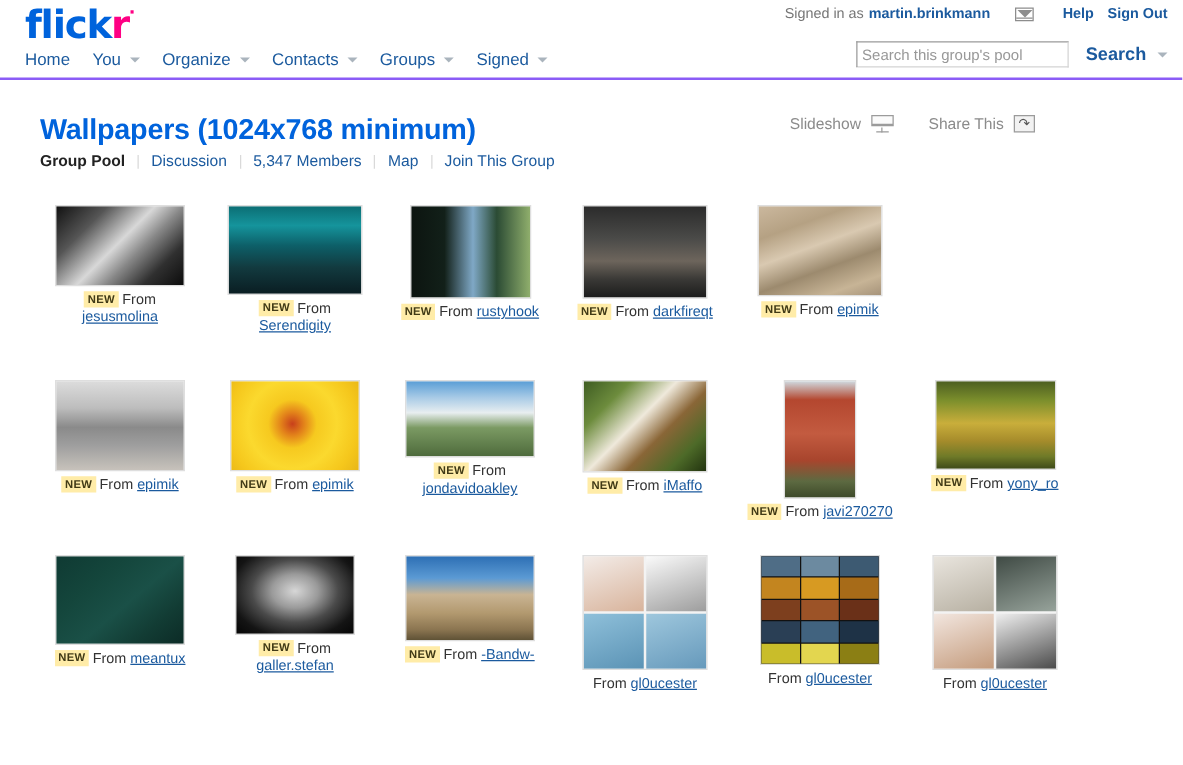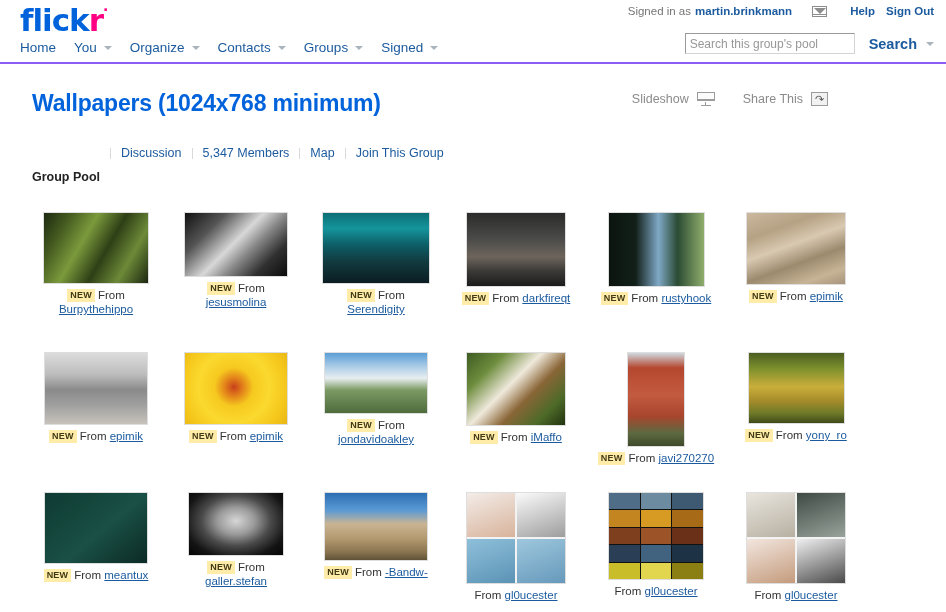--- a/index.html
+++ b/index.html
@@ -153,21 +153,21 @@
     display: flex;
     align-items: center;
     margin-top: 5px;
     font-size: 12.5px;
   }
   .grouptabs .tab {
     color: #1b5a9e;
     cursor: pointer;
     padding: 0 10px;
   }
-  .grouptabs .tab.first { padding-left: 0; margin-top: 48px; }
+  .grouptabs .tab.first { padding-left: 0; }
   .grouptabs .tab.active {
     color: #222;
     font-weight: bold;
     cursor: default;
   }
   .grouptabs .sep {
     width: 1px; height: 11px;
     background: #d9d9d9;
   }
 
@@ -361,38 +361,34 @@
     <span class="action">
       <span>Share This</span>
       <span class="shareicon">↷</span>
     </span>
   </div>
 </div>
 
 <div class="grid" id="photo-grid">
     <div class="row">
       <div class="cell">
-        <div class="thumb" style="width: 106px; height: 72px; background: linear-gradient(120deg, rgb(29, 42, 16) 0%, rgb(67, 89, 31) 18%, rgb(123, 154, 60) 38%, rgb(46, 63, 22) 58%, rgb(109, 138, 56) 78%, rgb(27, 39, 16) 100%);"></div>
-        <div class="caption"><span class="newbadge">NEW</span><span>From </span><span class="owner">Burpythehippo</span></div>
-      </div>
-      <div class="cell">
         <div class="thumb" style="width: 104px; height: 65px; background: linear-gradient(135deg, rgb(17, 17, 17) 0%, rgb(85, 85, 85) 25%, rgb(216, 216, 216) 48%, rgb(136, 136, 136) 62%, rgb(48, 48, 48) 80%, rgb(12, 12, 12) 100%);"></div>
         <div class="caption"><span class="newbadge">NEW</span><span>From </span><span class="owner">jesusmolina</span></div>
       </div>
       <div class="cell">
         <div class="thumb" style="width: 108px; height: 72px; background: linear-gradient(rgb(11, 110, 116) 0%, rgb(21, 148, 156) 22%, rgb(13, 95, 104) 45%, rgb(18, 58, 63) 70%, rgb(10, 29, 34) 100%);"></div>
         <div class="caption"><span class="newbadge">NEW</span><span>From </span><span class="owner">Serendigity</span></div>
       </div>
       <div class="cell">
+        <div class="thumb" style="width: 97px; height: 75px; background: linear-gradient(90deg, rgb(12, 20, 16) 0%, rgb(18, 32, 25) 28%, rgb(127, 168, 198) 52%, rgb(43, 75, 52) 72%, rgb(143, 174, 108) 100%);"></div>
+        <div class="caption"><span class="newbadge">NEW</span><span>From </span><span class="owner">rustyhook</span></div>
+      </div>
+      <div class="cell">
         <div class="thumb" style="width: 100px; height: 75px; background: linear-gradient(rgb(43, 43, 43) 0%, rgb(74, 74, 72) 35%, rgb(109, 101, 92) 60%, rgb(58, 57, 54) 80%, rgb(28, 28, 28) 100%);"></div>
         <div class="caption"><span class="newbadge">NEW</span><span>From </span><span class="owner">darkfireqt</span></div>
-      </div>
-      <div class="cell">
-        <div class="thumb" style="width: 97px; height: 75px; background: linear-gradient(90deg, rgb(12, 20, 16) 0%, rgb(18, 32, 25) 28%, rgb(127, 168, 198) 52%, rgb(43, 75, 52) 72%, rgb(143, 174, 108) 100%);"></div>
-        <div class="caption"><span class="newbadge">NEW</span><span>From </span><span class="owner">rustyhook</span></div>
       </div>
       <div class="cell">
         <div class="thumb" style="width: 100px; height: 73px; background: linear-gradient(160deg, rgb(203, 184, 158) 0%, rgb(181, 161, 131) 25%, rgb(217, 201, 177) 45%, rgb(156, 138, 110) 65%, rgb(199, 180, 150) 85%, rgb(166, 147, 122) 100%);"></div>
         <div class="caption"><span class="newbadge">NEW</span><span>From </span><span class="owner">epimik</span></div>
       </div>
     </div>
     <div class="row">
       <div class="cell">
         <div class="thumb" style="width: 104px; height: 73px; background: linear-gradient(rgb(220, 220, 220) 0%, rgb(189, 189, 189) 30%, rgb(138, 138, 138) 52%, rgb(158, 158, 158) 72%, rgb(199, 194, 187) 100%);"></div>
         <div class="caption"><span class="newbadge">NEW</span><span>From </span><span class="owner">epimik</span></div>

